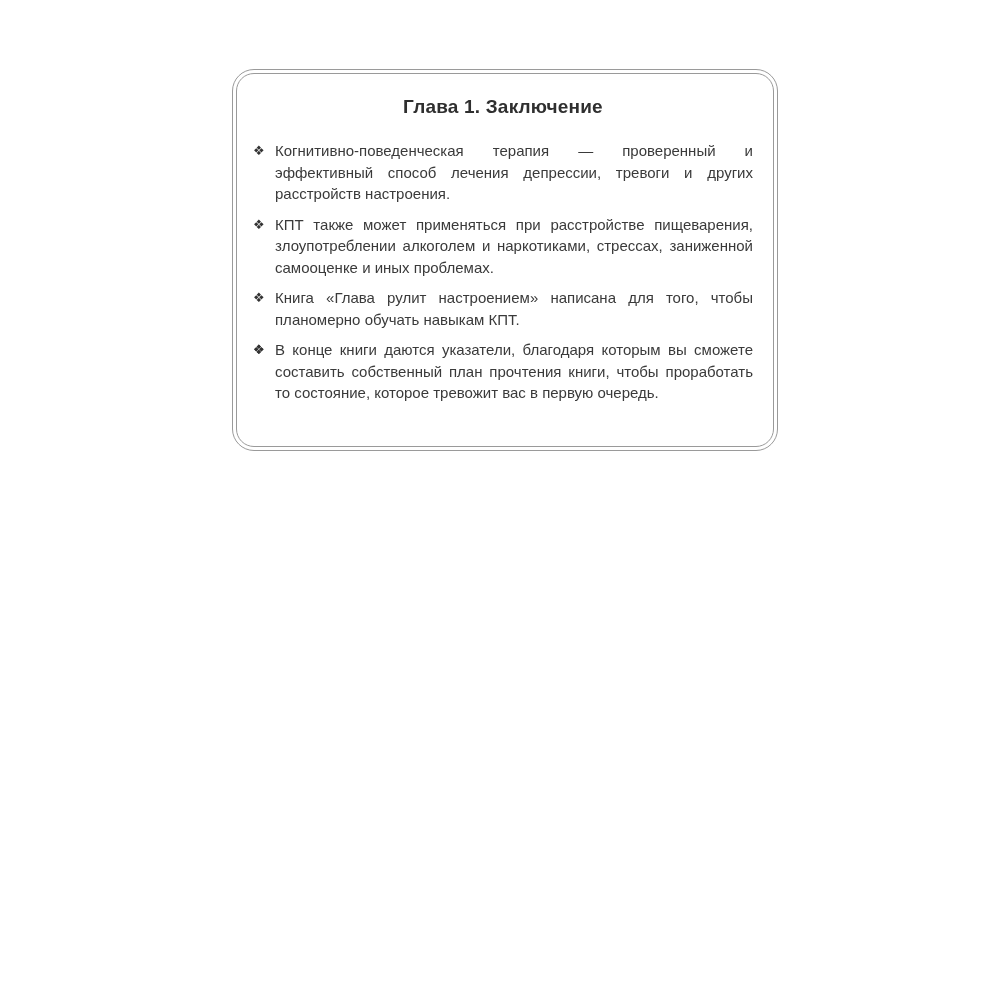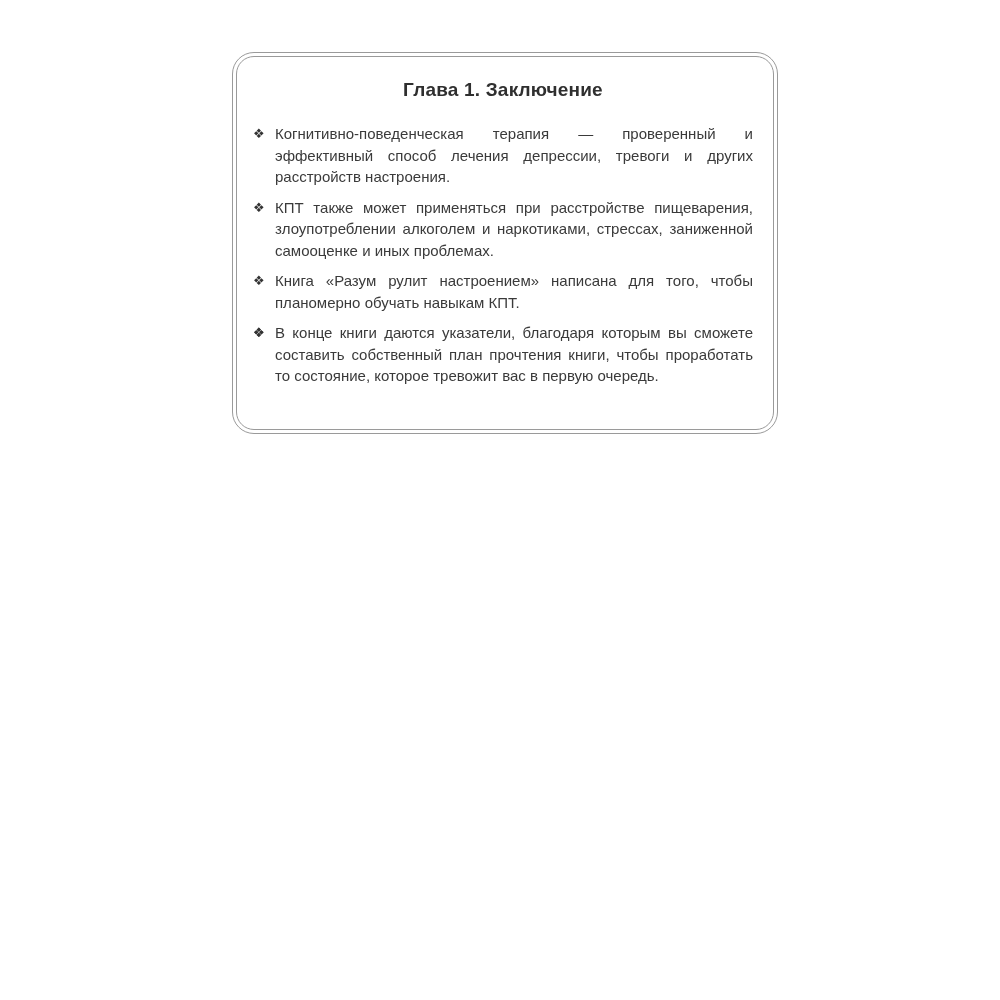--- a/index.html
+++ b/index.html
@@ -13,21 +13,21 @@
   .page {
     position: relative;
     width: 1000px;
     height: 1000px;
     background: #ffffff;
     overflow: hidden;
   }
   .summary-box-outer {
     position: absolute;
     left: 232px;
-    top: 52px;
+    top: 69px;
     width: 546px;
     height: 382px;
     box-sizing: border-box;
     border: 1px solid #9a9a9a;
     border-radius: 22px;
     padding: 3px;
     background: #ffffff;
   }
   .summary-box-inner {
     box-sizing: border-box;
@@ -81,21 +81,21 @@
         <li class="summary-item">
           <span class="bullet-marker">❖</span>
           <span>Когнитивно-поведенческая терапия — проверенный и эффективный способ лечения депрессии, тревоги и других расстройств настроения.</span>
         </li>
         <li class="summary-item">
           <span class="bullet-marker">❖</span>
           <span>КПТ также может применяться при расстройстве пищеварения, злоупотреблении алкоголем и наркотиками, стрессах, заниженной самооценке и иных проблемах.</span>
         </li>
         <li class="summary-item">
           <span class="bullet-marker">❖</span>
-          <span>Книга «Разум рулит настроением» написана для того, чтобы планомерно обучать навыкам КПТ.</span>
+          <span>Книга «Глава рулит настроением» написана для того, чтобы планомерно обучать навыкам КПТ.</span>
         </li>
         <li class="summary-item">
           <span class="bullet-marker">❖</span>
         </li>
         <li class="summary-item">
           <span class="bullet-marker">❖</span>
           <span>В конце книги даются указатели, благодаря которым вы сможете составить собственный план прочтения книги, чтобы проработать то состояние, которое тревожит вас в первую очередь.</span>
         </li>
       </ul>
     </div>

